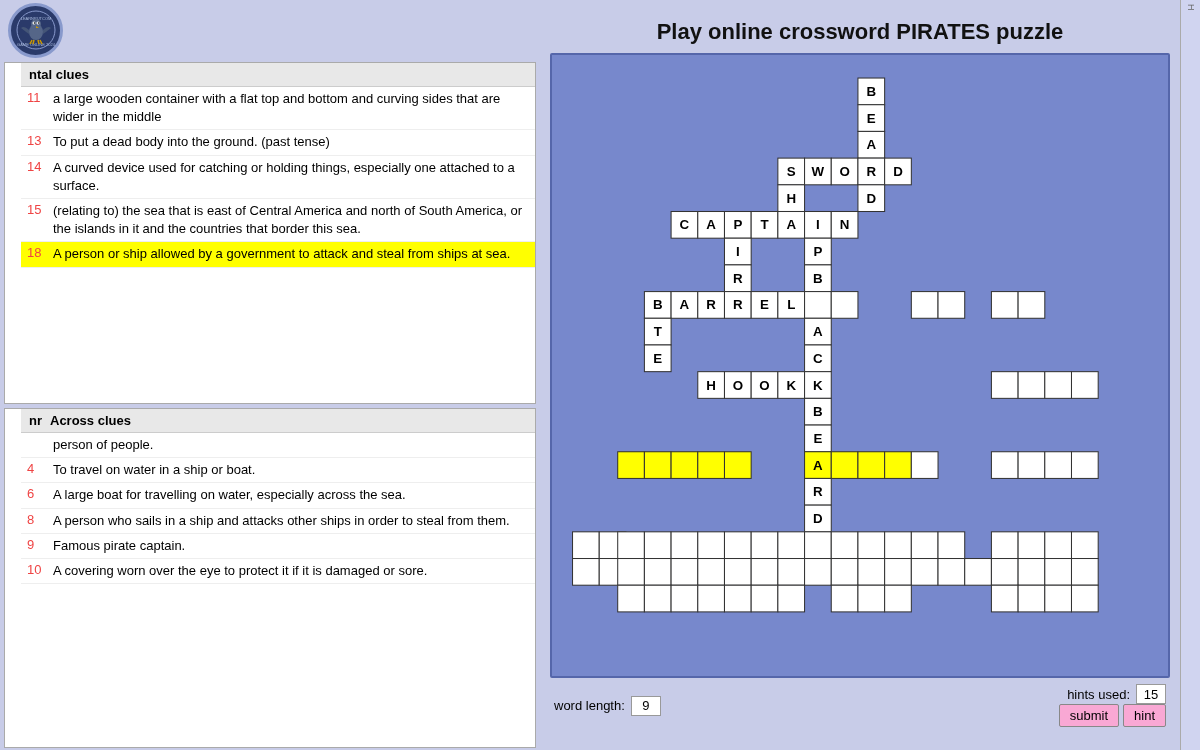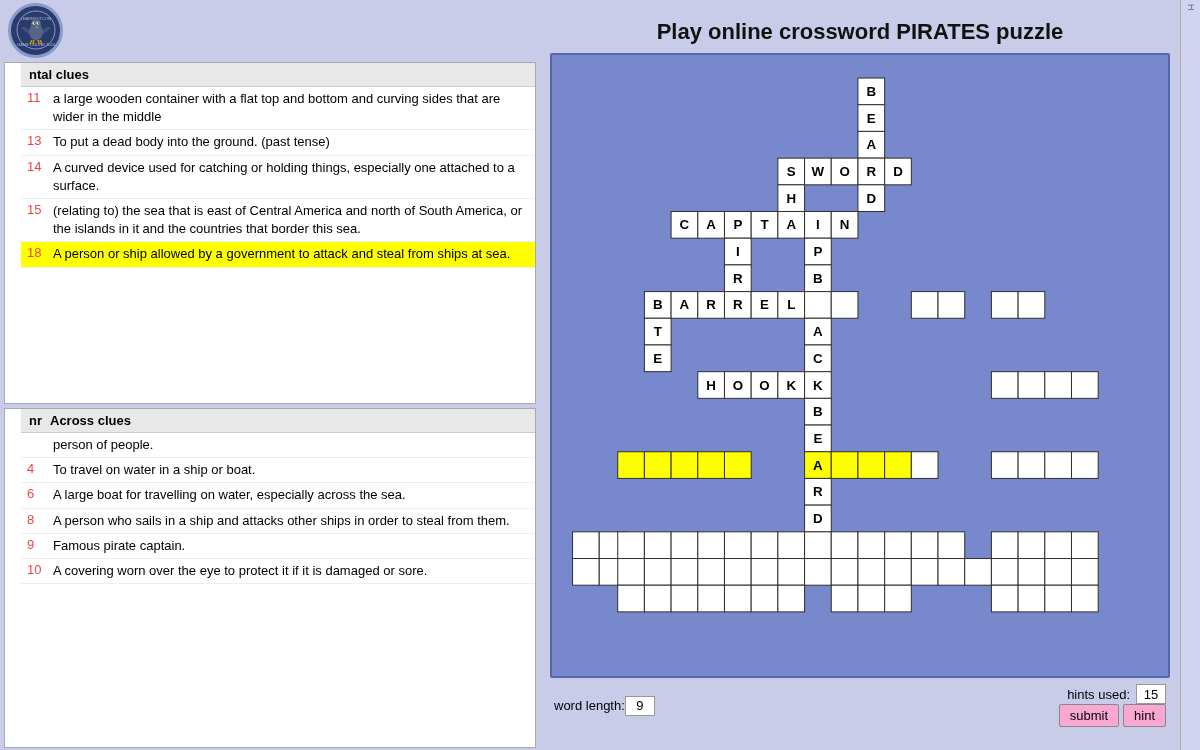--- a/index.html
+++ b/index.html
@@ -142,20 +142,21 @@
 
     .bottom-left {
       display: flex;
       flex-direction: column;
       gap: 4px;
     }
 
     .word-length-row {
       display: flex;
       align-items: center;
+      gap: 6px;
     }
 
     .type-row {
       display: flex;
       align-items: center;
       gap: 6px;
     }
 
     .word-length-box {
       border: 1px solid #999;

